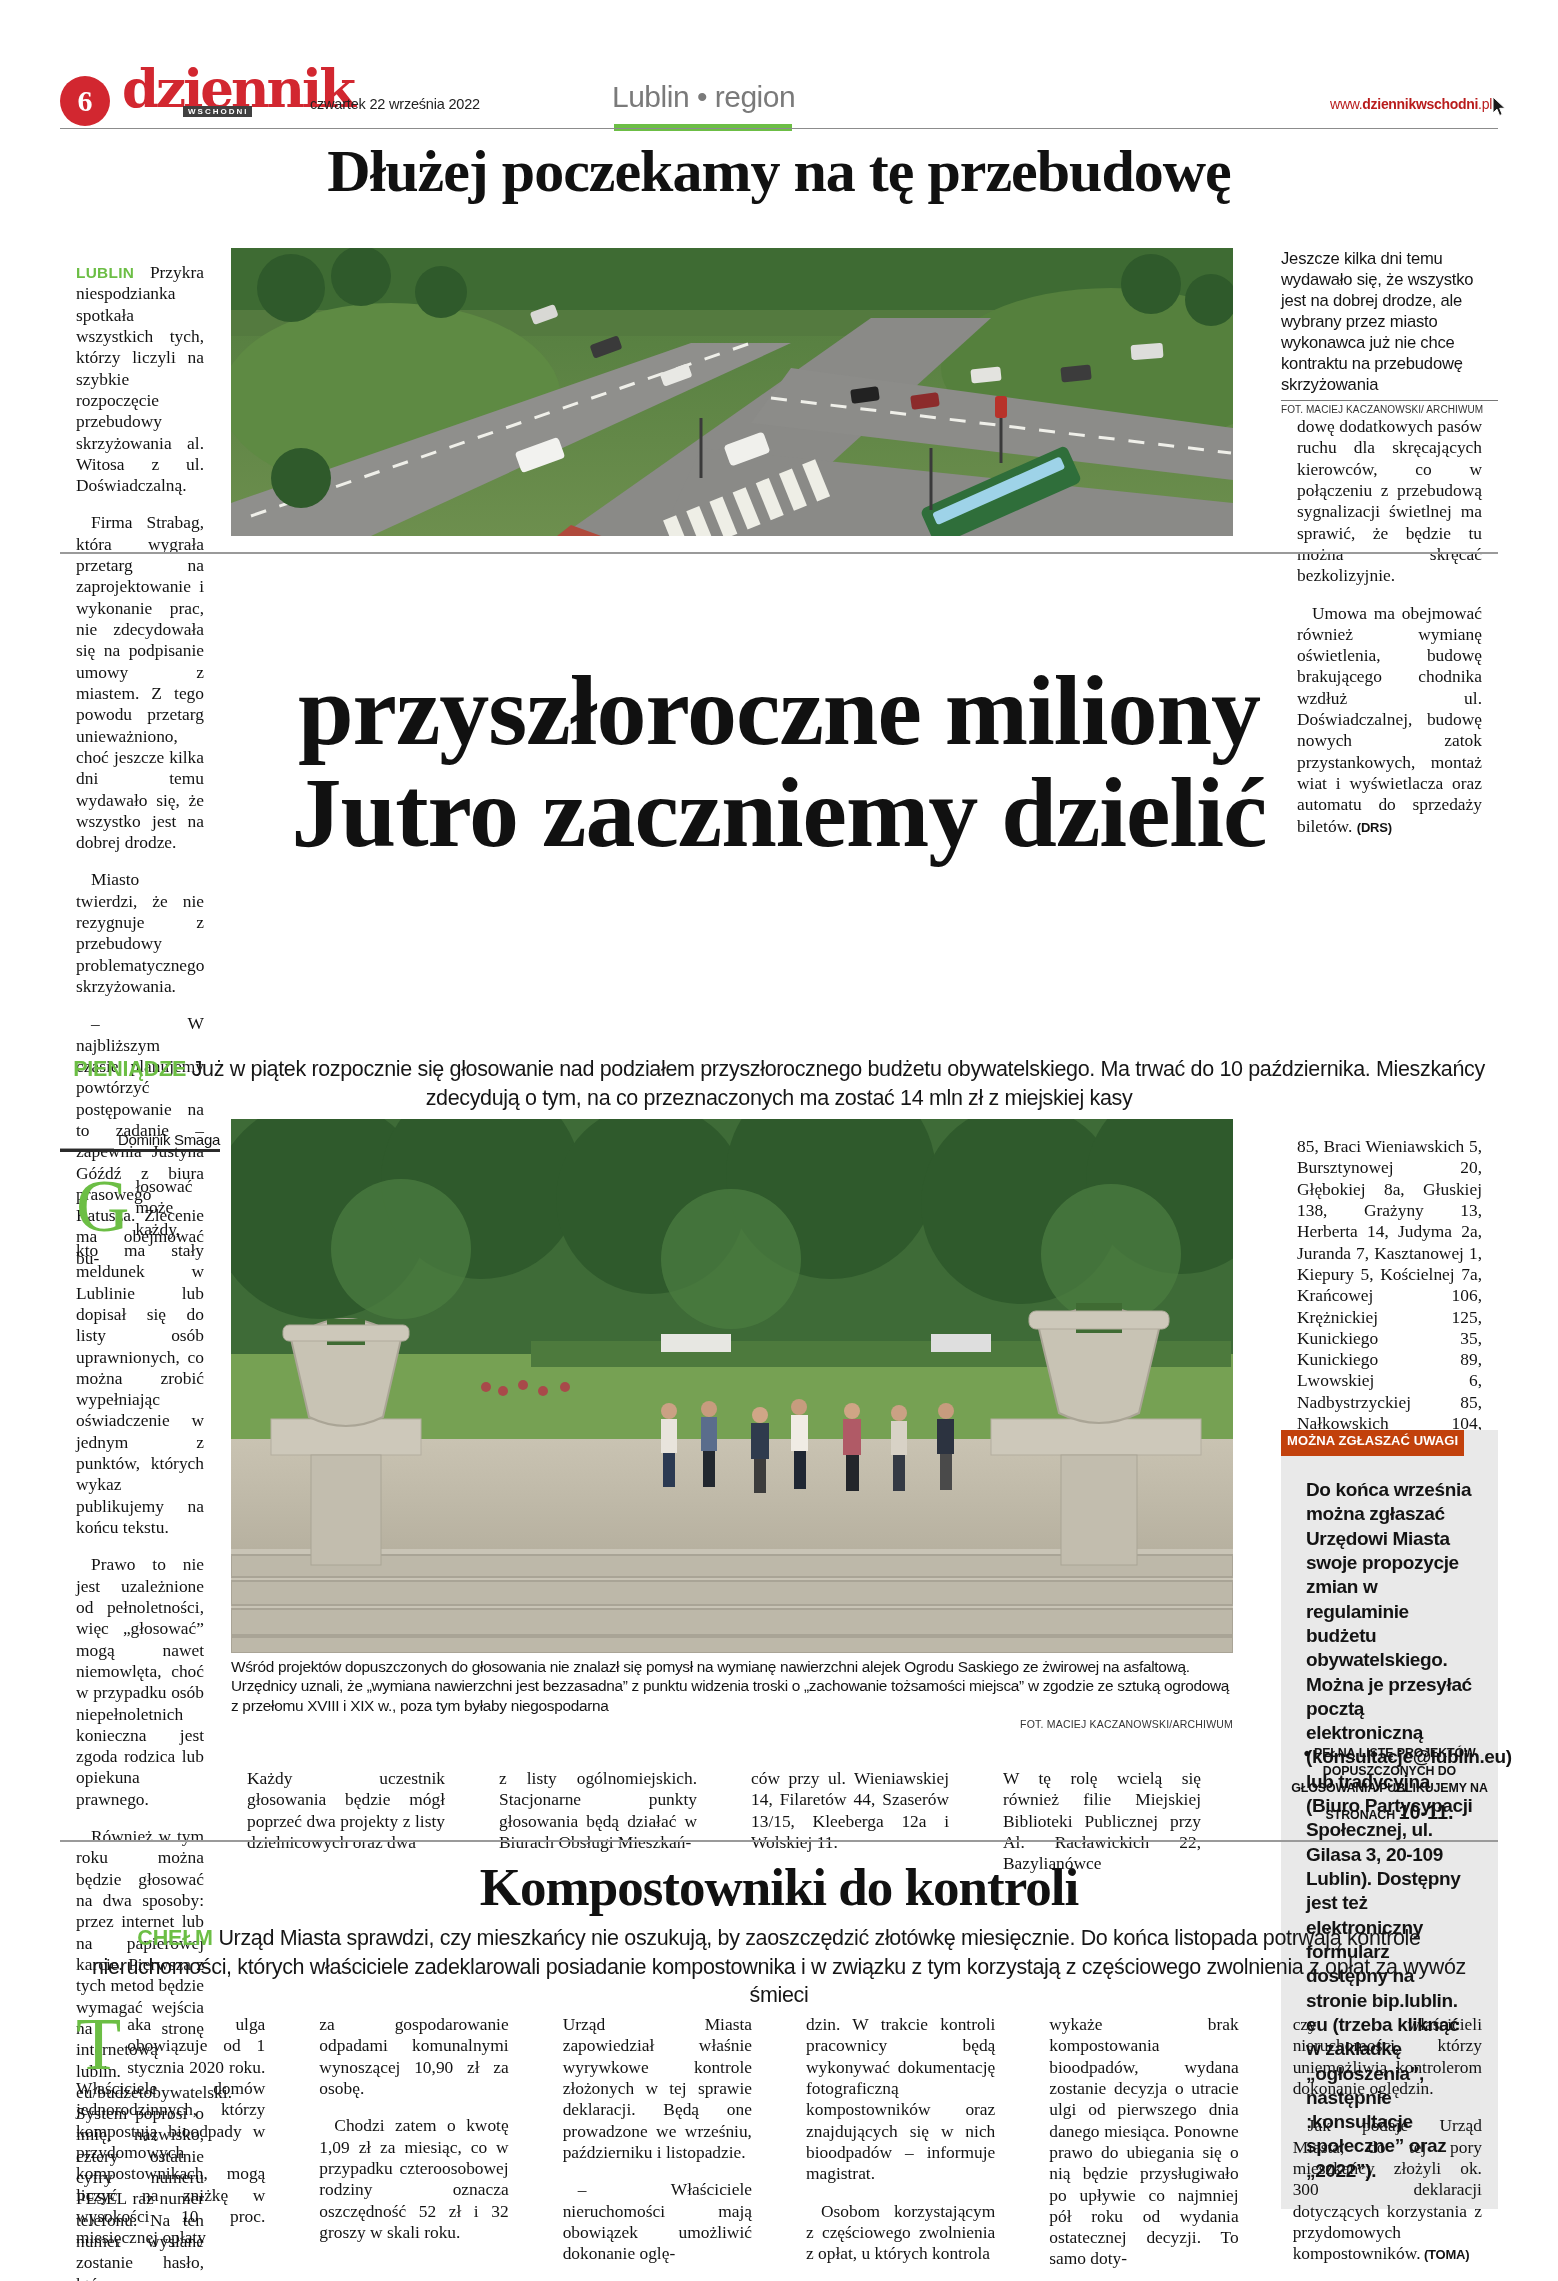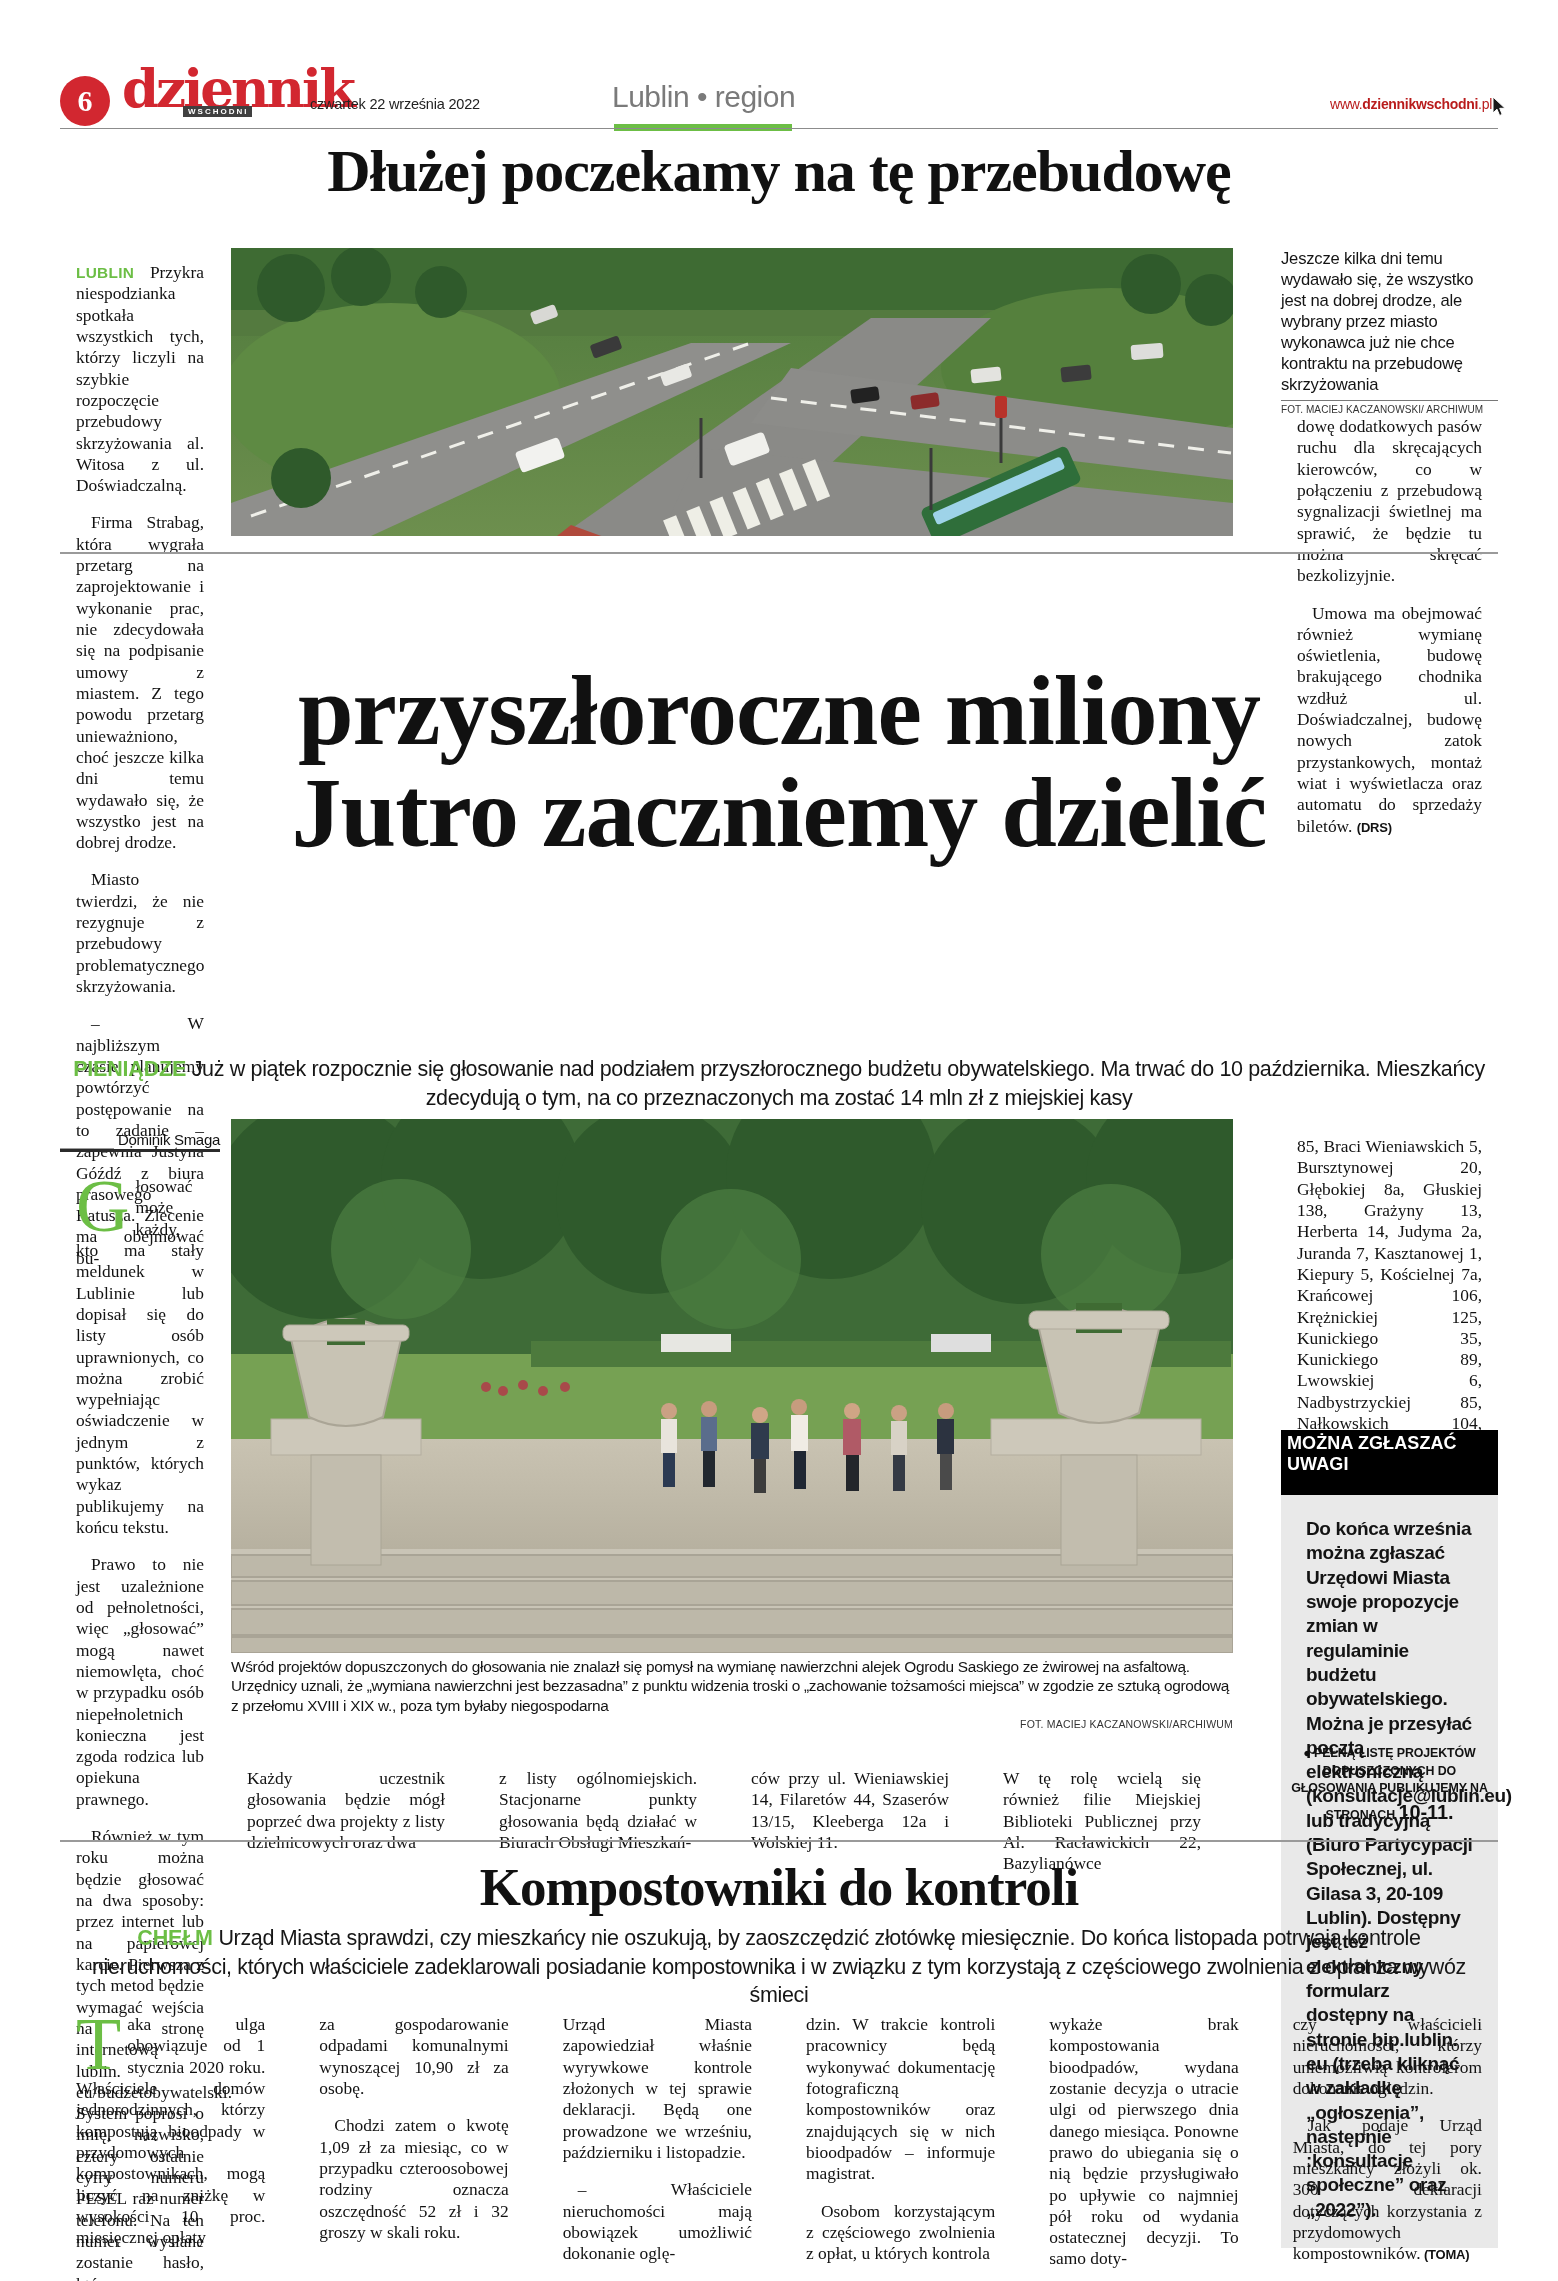--- a/index.html
+++ b/index.html
@@ -115,22 +115,22 @@
   }
   .a2-caption .src{display:block;text-align:right;font-size:10.5px;color:#333;margin-top:3px;letter-spacing:.2px;}
   .a2-bottom{position:absolute;left:231px;top:1752px;width:1002px;display:flex;gap:22px;}
   .a2-bottom > div{width:230px;}
   .a2-side{position:absolute;left:1281px;top:1120px;width:217px;}
   .box-green{
     position:absolute;left:1281px;top:1430px;width:217px;background:#e9e9e9;
     padding:0 0 10px 0;box-sizing:border-box;
   }
   .box-green h3{
-    margin:0 0 6px;background:#000000;color:#fff;font-family:"Liberation Sans",sans-serif;
-    font-size:18px;font-weight:700;letter-spacing:.1px;padding:3px 6px 20px;
+    margin:0 0 6px;background:#c2410c;color:#fff;font-family:"Liberation Sans",sans-serif;
+    font-size:13px;font-weight:700;letter-spacing:.1px;padding:3px 6px 8px;
     display:inline-block;
   }
   .box-green p{
     margin:16px;padding:0 9px;font-family:"Liberation Sans",sans-serif;font-size:19px;
     line-height:1.28;color:#131313;font-weight:700;letter-spacing:-.35px;
   }
   .promo{
     position:absolute;left:1281px;top:1745px;width:217px;text-align:center;
     font-family:"Liberation Sans",sans-serif;font-size:12.4px;line-height:1.42;
     font-weight:700;text-transform:uppercase;letter-spacing:-.1px;color:#111;

